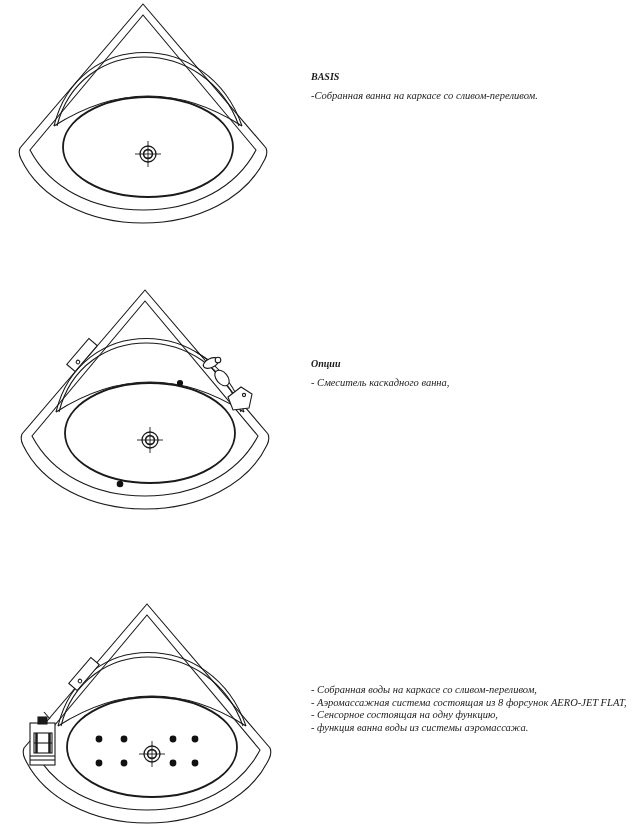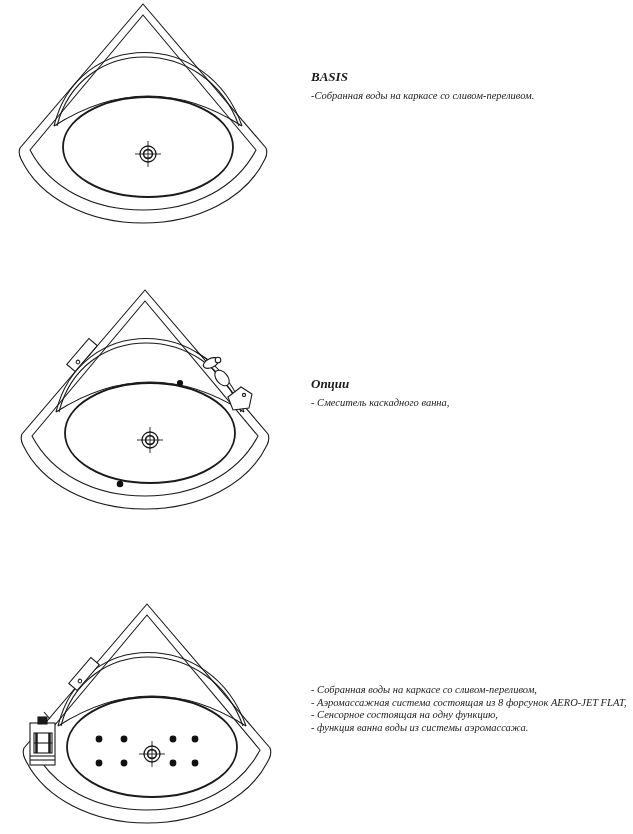--- a/index.html
+++ b/index.html
@@ -6,23 +6,23 @@
   body{
     width:633px;height:834px;background:#ffffff;position:relative;
     font-family:"Liberation Serif", serif;color:#1a1a1a;overflow:hidden;
   }
   .fig{position:absolute;width:260px;height:224px;}
   #fig-basis{left:12px;top:2px;}
   #fig-options{left:14px;top:288px;}
   #fig-airplus{left:16px;top:602px;}
   .txt{position:absolute;font-style:italic;width:310px;}
   #txt-basis{left:311px;top:70px;}
-  #txt-options{left:311px;top:357px;margin-top:20px;}
+  #txt-options{left:311px;top:357px;}
   #txt-airplus{left:311px;top:684px;}
-  .txt h3{font-size:13px;line-height:14px;margin:0 0 6px 0;font-weight:bold;font-style:italic;}
+  .txt h3{font-size:10px;line-height:14px;margin:0 0 6px 0;font-weight:bold;font-style:italic;}
   .txt .item{font-size:10.5px;line-height:12.5px;white-space:pre;}
   svg{display:block;}
   .defs-holder{position:absolute;width:0;height:0;overflow:hidden;}
 </style>
 </head>
 <body>
 
 <div class="defs-holder">
   <svg width="0" height="0" aria-hidden="true">
     <defs>
@@ -47,21 +47,21 @@
       </g>
     </defs>
   </svg>
 </div>
 
 <svg id="fig-basis" class="fig" viewBox="0 0 260 224">
   <use href="#tub-base"></use>
 </svg>
 <div id="txt-basis" class="txt">
   <h3>BASIS</h3>
-  <div class="item">-Собранная воды на каркасе со сливом-переливом.</div>
+  <div class="item">-Собранная ванна на каркасе со сливом-переливом.</div>
 </div>
 
 <svg id="fig-options" class="fig" viewBox="0 0 260 224">
   <use href="#tub-base"></use>
   <use href="#plate" transform="translate(68,67)"></use>
   <g fill="#ffffff" stroke="#1a1a1a" stroke-width="1.1">
     <line x1="182" y1="64" x2="196" y2="73"></line>
     <ellipse cx="197" cy="75" rx="8.2" ry="4.5" transform="rotate(-25 197 75)"></ellipse>
     <circle cx="204" cy="72" r="2.8"></circle>
     <ellipse cx="208" cy="90" rx="9" ry="5.6" transform="rotate(50 208 90)"></ellipse>

